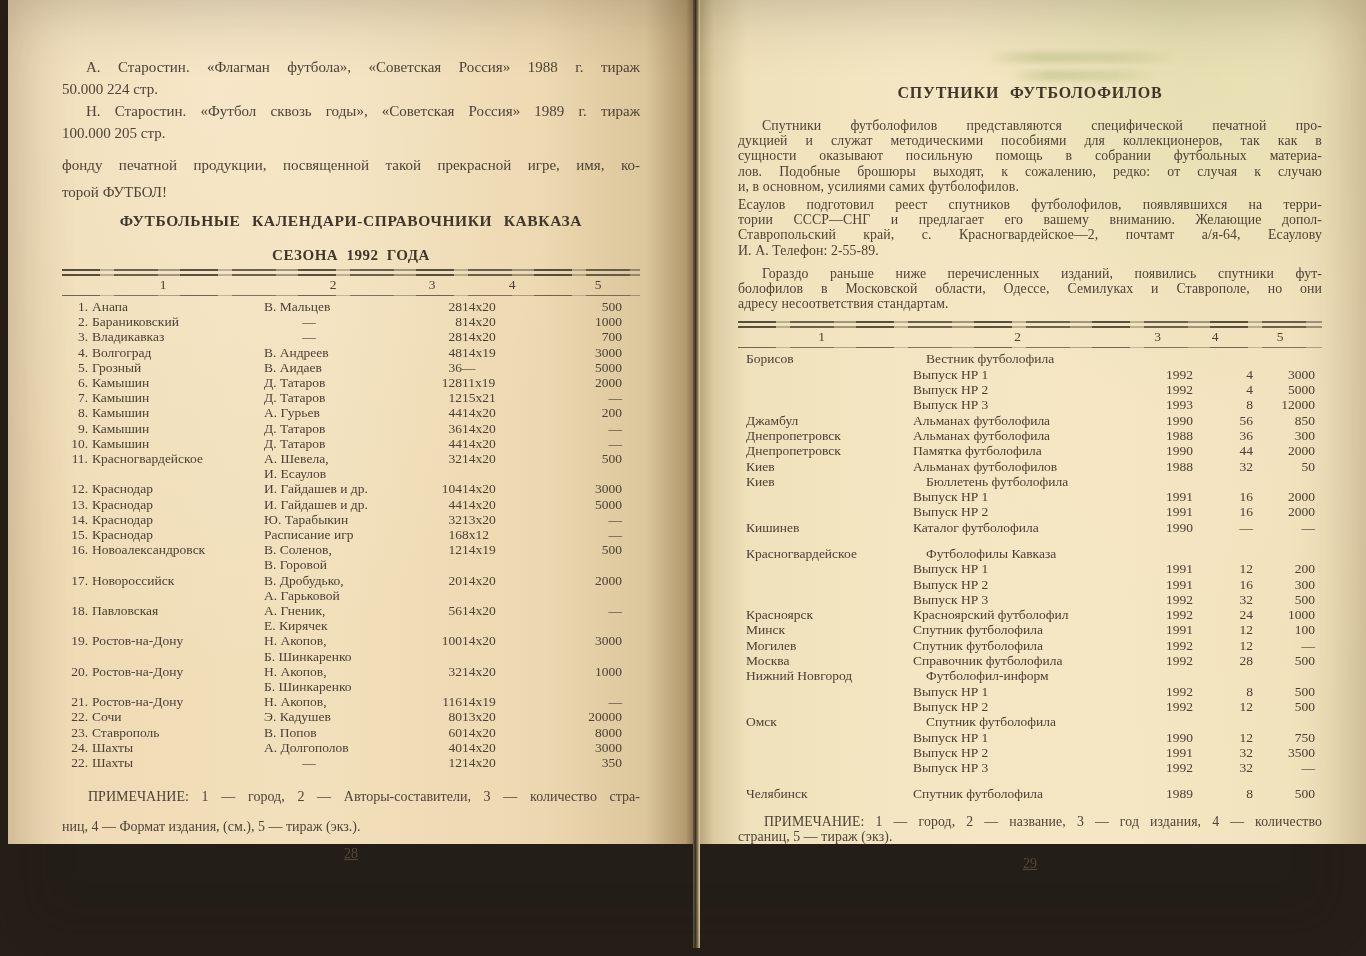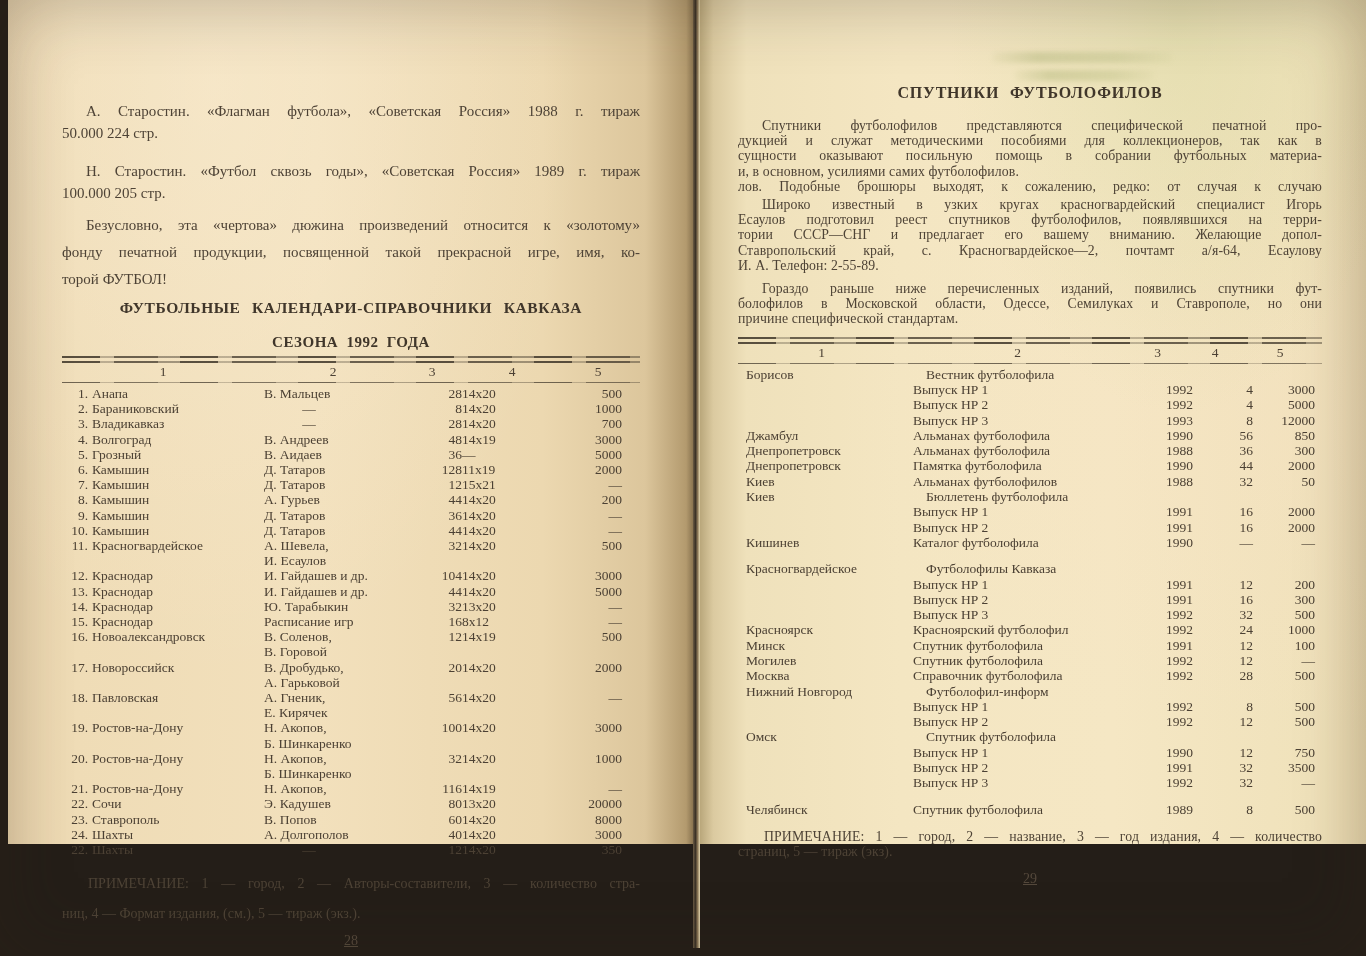--- a/index.html
+++ b/index.html
@@ -77,30 +77,29 @@
          background:linear-gradient(90deg,rgba(163,172,104,.10),rgba(150,162,92,.55) 25%,rgba(158,168,100,.45) 70%,rgba(163,172,104,.08));}
   .bleed i:last-child{width:78%;margin-left:12%;}
 </style>
 </head>
 <body>
 
 <div class="stage">
 
   <div class="page page-left">
     <div class="content">
-      <div class="para" style="margin-top:100px">
+      <div class="para" style="margin-top:56px">
           <div class="pline first">А. Старостин. «Флагман футбола», «Советская Россия» 1988 г. тираж</div>
           <div class="pline last">50.000 224 стр.</div>
         </div>
-      <div class="para" style="margin-top:16px">
+      <div class="para" style="margin-top:0">
           <div class="pline first">Н. Старостин. «Футбол сквозь годы», «Советская Россия» 1989 г. тираж</div>
           <div class="pline last">100.000 205 стр.</div>
         </div>
       <div class="para loose" style="margin-top:8px">
-          <div class="pline first">Безусловно, эта «чертова» дюжина произведений относится к «золотому»</div>
           <div class="pline">фонду печатной продукции, посвященной такой прекрасной игре, имя, ко-</div>
           <div class="pline last">торой ФУТБОЛ!</div>
         </div>
 
       <div class="heading h-left1">ФУТБОЛЬНЫЕ КАЛЕНДАРИ-СПРАВОЧНИКИ КАВКАЗА</div>
       <div class="heading h-left2">СЕЗОНА 1992 ГОДА</div>
 
       <div class="thead">
         <div class="rule"></div>
         <div class="rule"></div>
@@ -387,34 +386,33 @@
         <i></i>
         <i></i>
       </div>
     <div class="content">
       <div class="heading h-right">СПУТНИКИ ФУТБОЛОФИЛОВ</div>
 
       <div class="para" style="margin-top:16px">
           <div class="pline first">Спутники футболофилов представляются специфической печатной про-</div>
           <div class="pline">дукцией и служат методическими пособиями для коллекционеров, так как в</div>
           <div class="pline">сущности оказывают посильную помощь в собрании футбольных материа-</div>
+          <div class="pline">лов. Подобные брошюры выходят, к сожалению, редко: от случая к случаю</div>
           <div class="pline last">и, в основном, усилиями самих футболофилов.</div>
-          <div class="pline">лов. Подобные брошюры выходят, к сожалению, редко: от случая к случаю</div>
         </div>
       <div class="para" style="margin-top:3px">
-          <div class="pline first">Широко известный в узких кругах красногвардейский специалист Игорь</div>
           <div class="pline">Есаулов подготовил реест спутников футболофилов, появлявшихся на терри-</div>
           <div class="pline">тории СССР—СНГ и предлагает его вашему вниманию. Желающие допол-</div>
           <div class="pline">Ставропольский край, с. Красногвардейское—2, почтамт а/я-64, Есаулову</div>
           <div class="pline last">И. А. Телефон: 2-55-89.</div>
         </div>
       <div class="para" style="margin-top:8px">
           <div class="pline first">Гораздо раньше ниже перечисленных изданий, появились спутники фут-</div>
           <div class="pline">болофилов в Московской области, Одессе, Семилуках и Ставрополе, но они</div>
-          <div class="pline last">причине специфической стандартам.</div>
+          <div class="pline last">адресу несоответствия стандартам.</div>
         </div>
 
       <div class="thead" style="margin-top:10px">
         <div class="rule"></div>
         <div class="rule"></div>
         <div class="hrow hrow-right">
             <span>1</span>
             <span>2</span>
             <span>3</span>
             <span>4</span>

